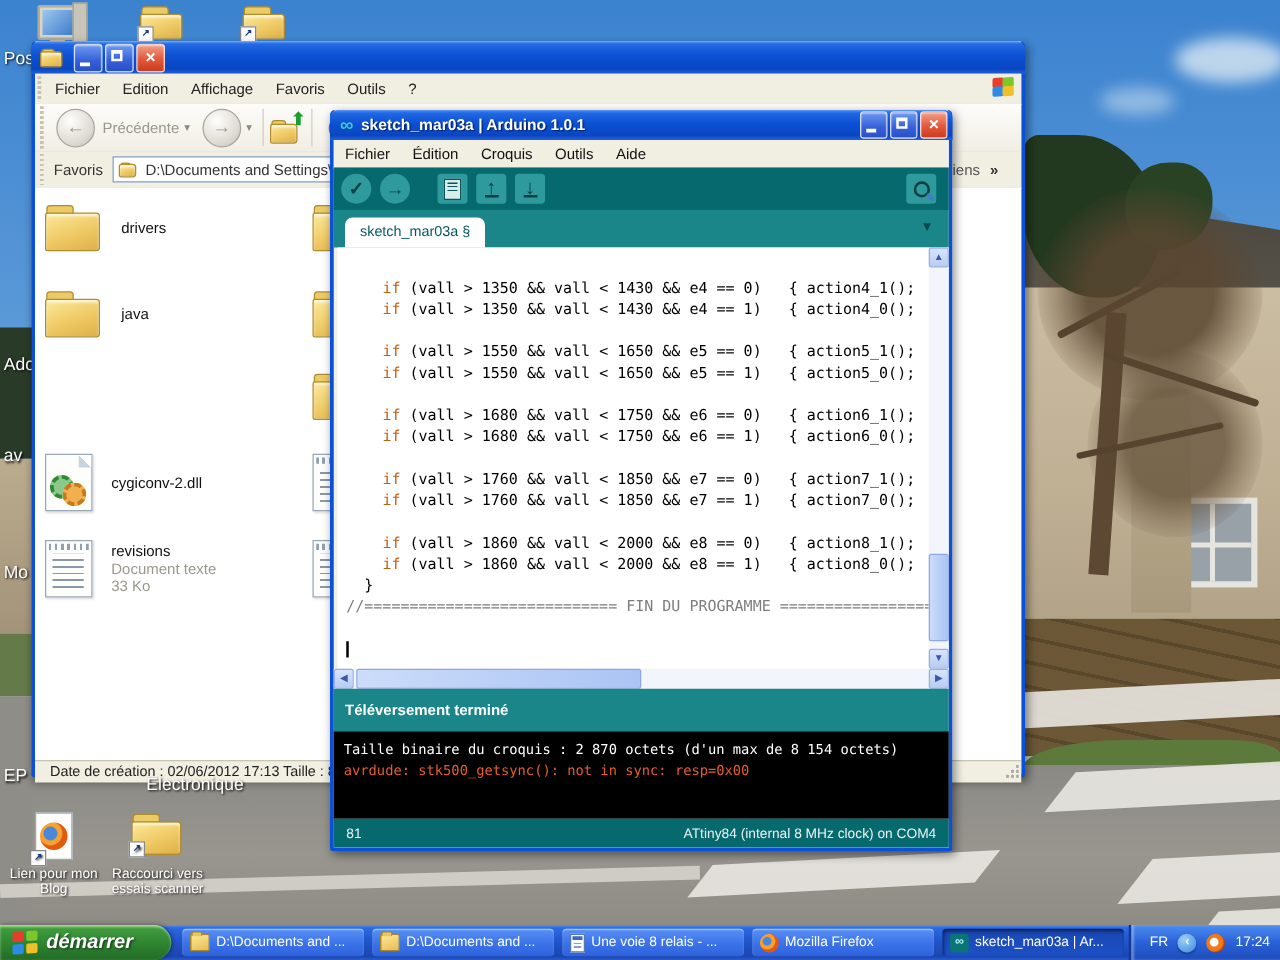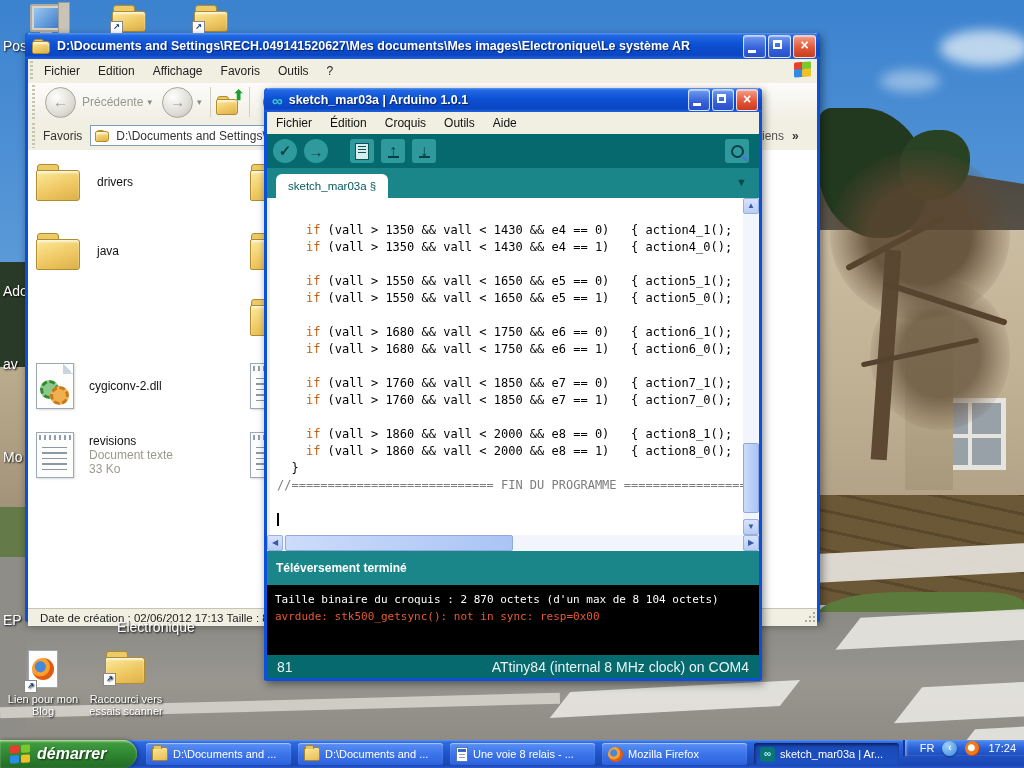--- a/index.html
+++ b/index.html
@@ -93,21 +93,21 @@
   .editor{position:absolute;background:#fff;overflow:hidden;}
   .codeline{white-space:pre;font-family:"DejaVu Sans Mono",monospace;font-size:12px;line-height:17px;color:#000;}
   .kw{color:#c06018;}
   .cmt{color:#7d7d7d;}
   .caret{display:inline-block;width:1.5px;height:13px;background:#000;vertical-align:middle;}
   .sb{position:absolute;background:#f2f5fc;}
   .sb-btn{position:absolute;width:16px;height:16px;background:linear-gradient(180deg,#d8e4fb,#b8ccf4);border:1px solid #98b0e0;border-radius:2px;box-sizing:border-box;color:#3a5aa8;font-size:8px;text-align:center;line-height:14px;}
   .sb-thumb{position:absolute;background:linear-gradient(90deg,#ccdcfa,#aac4f4);border:1px solid #90a8e0;border-radius:2px;box-sizing:border-box;}
   .progressband{position:absolute;background:#1a868a;color:#fff;font-weight:bold;font-size:12px;display:flex;align-items:center;}
   .console{position:absolute;background:#000;font-family:"DejaVu Sans Mono",monospace;font-size:11px;line-height:17px;padding:6px 8px;box-sizing:border-box;overflow:hidden;white-space:nowrap;}
-  .ardstatus{position:absolute;background:#05696d;color:#e8f4f4;font-size:14px;display:flex;align-items:center;justify-content:space-between;padding:0 10px;box-sizing:border-box;}
+  .ardstatus{position:absolute;background:#05696d;color:#e8f4f4;font-size:11px;display:flex;align-items:center;justify-content:space-between;padding:0 10px;box-sizing:border-box;}
   
   #taskbar{position:absolute;left:0;top:740px;width:1024px;height:28px;
     background:linear-gradient(180deg,#5a93f0 0%,#2e6ae0 8%,#2055cc 45%,#1a46b0 90%,#2a5ad0 100%);}
   #startbtn{position:absolute;left:0;top:0;width:137px;height:28px;border-radius:0 14px 14px 0;
     background:linear-gradient(180deg,#7cc25c 0%,#3f9a3f 12%,#2e8430 55%,#256f28 92%);
     box-shadow:1px 0 4px rgba(0,0,0,.4),inset 0 1px 2px rgba(255,255,255,.5);
     display:flex;align-items:center;gap:7px;padding-left:10px;box-sizing:border-box;
     color:#fff;font-size:16px;font-weight:bold;font-style:italic;text-shadow:1px 1px 2px rgba(0,0,0,.6);}
   .flag{position:relative;width:20px;height:18px;flex:none;transform:skewY(-4deg);}
   .flag i{position:absolute;width:9px;height:8px;border-radius:1.5px;}
@@ -118,21 +118,21 @@
     color:#fff;font-size:11px;white-space:nowrap;overflow:hidden;}
   .task.active{background:linear-gradient(180deg,#1a48b4,#1c50c4);box-shadow:inset 1px 2px 3px rgba(0,0,20,.55);}
   .mini{width:16px;height:14px;flex:none;position:relative;}
   .mini.folder{background:linear-gradient(160deg,#fce99a,#e8bc52);border:1px solid #a8842a;border-radius:1px 2px 2px 1px;box-sizing:border-box;}
   .mini.folder:before{content:"";position:absolute;left:0;top:-3px;width:7px;height:3px;background:#e8c85e;border:1px solid #a8842a;border-bottom:none;border-radius:2px 2px 0 0;}
   .mini.doc{width:12px;height:15px;background:#fff;border:1px solid #5878b0;box-sizing:border-box;}
   .mini.doc:before{content:"";position:absolute;left:1px;right:1px;top:1px;height:3px;background:#3a68c8;}
   .mini.doc:after{content:"";position:absolute;left:2px;right:2px;top:6px;height:6px;background:repeating-linear-gradient(180deg,#88a0c8 0 1px,transparent 1px 3px);}
   .mini.ffx{width:15px;height:15px;border-radius:50%;background:radial-gradient(circle at 38% 40%,#4888d8 0 3px,#f8a030 4px 6px,#e05a10 7px);}
   .mini.ard{width:15px;height:15px;border-radius:3px;background:#0b7478;color:#aff0f0;font-size:10px;font-weight:bold;text-align:center;line-height:14px;}
-  #tray{position:absolute;right:0;top:0;height:16px;width:121px;display:flex;align-items:center;gap:8px;justify-content:flex-end;padding-right:8px;box-sizing:border-box;
+  #tray{position:absolute;right:0;top:0;height:28px;width:121px;display:flex;align-items:center;gap:8px;justify-content:flex-end;padding-right:8px;box-sizing:border-box;
     background:linear-gradient(180deg,#4e8cf0,#2a62d8 50%,#1e4cba);border-left:2px solid #16389a;box-shadow:inset 2px 0 2px rgba(255,255,255,.35);
     color:#fff;font-size:11px;}
   .chev{width:15px;height:15px;border-radius:50%;background:radial-gradient(circle at 35% 30%,#9cd0f8,#3a88e0);color:#fff;font-size:10px;font-weight:bold;text-align:center;line-height:14px;flex:none;box-shadow:0 1px 2px rgba(0,0,0,.4);}
   .orangeapp{width:15px;height:15px;border-radius:50%;flex:none;background:radial-gradient(circle at 42% 45%,#ffffff 0 3px,#f07818 4px 7px,#c04008 8px);}
   
   .dicon{position:absolute;width:76px;text-align:center;color:#fff;font-size:11px;text-shadow:1px 1px 2px #000;}
   .dicon .art{position:relative;width:46px;height:40px;margin:0 auto 3px;}
   .monitor{position:absolute;left:4px;top:2px;width:30px;height:24px;background:#d8d4c8;border:2px solid #b0aca0;border-radius:2px;}
   .monitor:before{content:"";position:absolute;inset:2px;background:linear-gradient(135deg,#9cc8f0,#3a78c8);}
   .monitor:after{content:"";position:absolute;left:8px;bottom:-7px;width:12px;height:5px;background:#c0bcb0;}
@@ -205,21 +205,20 @@
       <div class="edge-label" style="left: 3px; top: 449px;">Mo</div>
       <div class="edge-label" style="left: 3px; top: 612px;">EP</div>
     </div>
 
   <div class="xpwin" id="explorer" style="left:25px;top:33px;width:789px;height:586px;background:#f1efe2;">
     <div class="titlebar">
       <div class="ficon" style="width:20px;height:16px;margin:0 5px 0 3px;">
           <span class="tab" style="width:9px;height:5px;"></span>
           <span class="body" style="top:3px;"></span>
         </div>
-      <span class="tb-title">D:\Documents and Settings\RECH.049141520627\Mes documents\Mes images\Electronique\Le système AR</span>
       <span class="winbtn">
           <span class="g-min"></span>
         </span>
       <span class="winbtn">
           <span class="g-max"></span>
         </span>
       <span class="winbtn close">
           <span class="g-x">×</span>
         </span>
     </div>
@@ -416,21 +415,21 @@
 
     <div class="sb" style="left:0;top:447px;width:492px;height:16px;">
       <span class="sb-btn" style="left:0;top:0;">◀</span>
       <span class="sb-thumb" style="left:18px;top:0;width:228px;height:16px;"></span>
       <span class="sb-btn" style="right:0;top:0;">▶</span>
     </div>
     <div class="progressband" style="left:0;top:463px;width:492px;height:34px;padding-left:9px;box-sizing:border-box;">
       <span>Téléversement terminé</span>
     </div>
     <div class="console" style="left:0;top:497px;width:492px;height:70px;" id="ard-console">
-        <div style="color: rgb(255, 255, 255);">Taille binaire du croquis : 2 870 octets (d'un max de 8 104 octets)</div>
+        <div style="color: rgb(255, 255, 255);">Taille binaire du croquis : 2 870 octets (d'un max de 8 154 octets)</div>
         <div style="color: rgb(230, 92, 46);">avrdude: stk500_getsync(): not in sync: resp=0x00</div>
       </div>
     <div class="ardstatus" style="left:0;top:567px;width:492px;height:23px;">
       <span>81</span>
       <span>ATtiny84 (internal 8 MHz clock) on COM4</span>
     </div>
   </div>
 
   <div class="dicon" style="left:5px;top:650px;">
     <div class="art">

